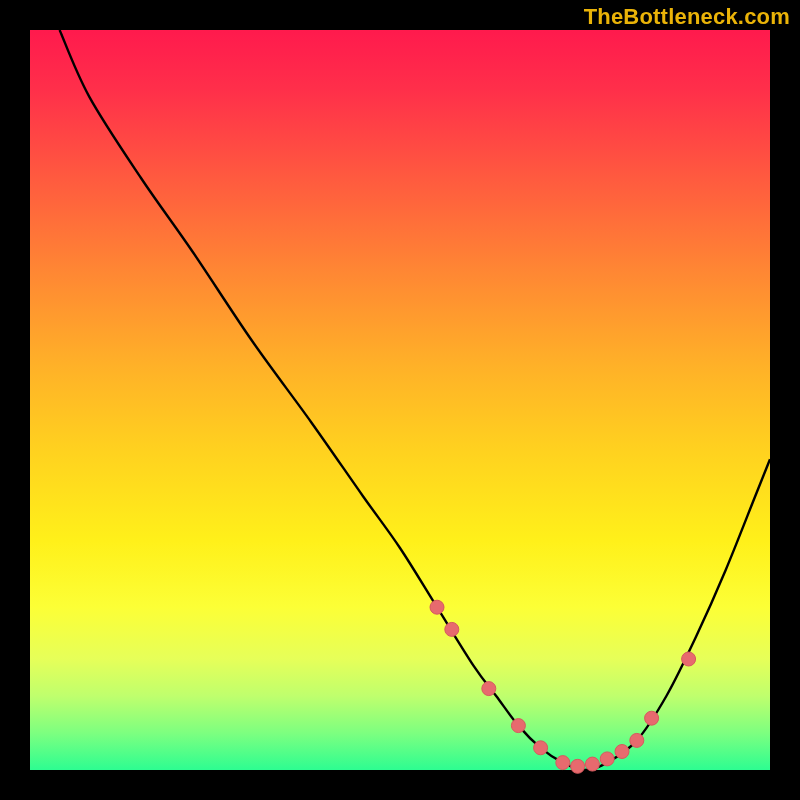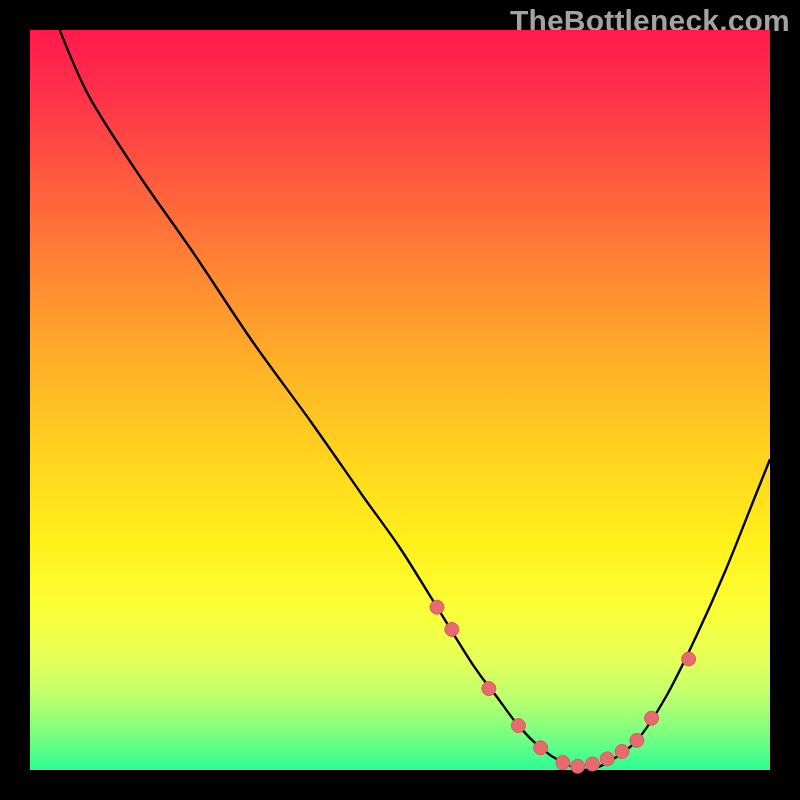--- a/index.html
+++ b/index.html
@@ -43,22 +43,22 @@
     left: 0;
     top: 0;
     width: 740px;
     height: 740px;
     overflow: visible;
   }
   .watermark {
     position: absolute;
     top: 4px;
     right: 10px;
-    color: #a3a3a3;
-    font-size: 30px;
+    color: #eab308;
+    font-size: 22px;
     font-weight: 600;
     letter-spacing: 0.2px;
     user-select: none;
   }
 </style>
 </head>
 <body>
 
 <div class="stage">
   <div class="watermark">TheBottleneck.com</div>

